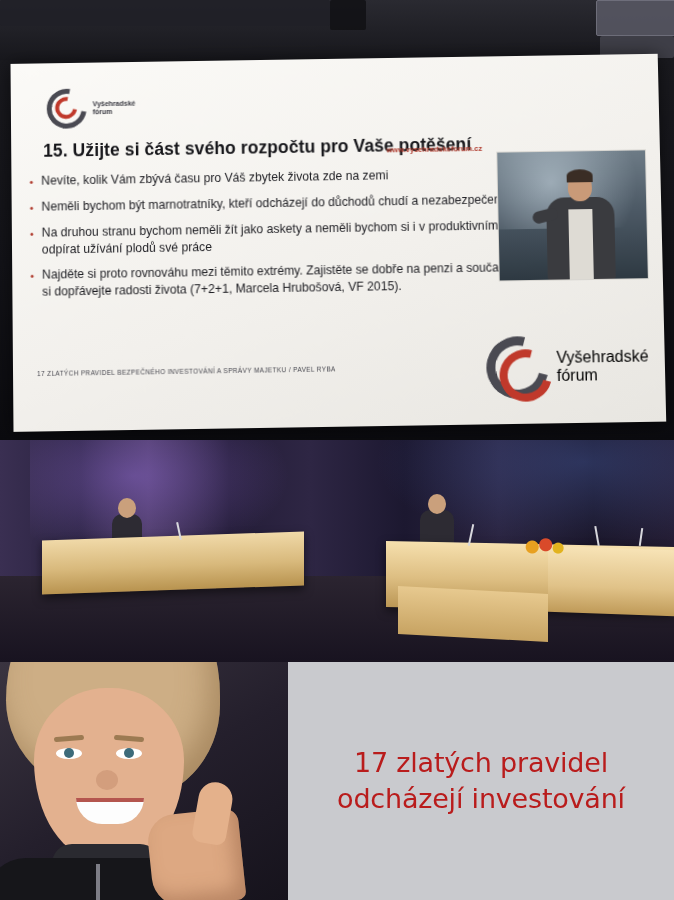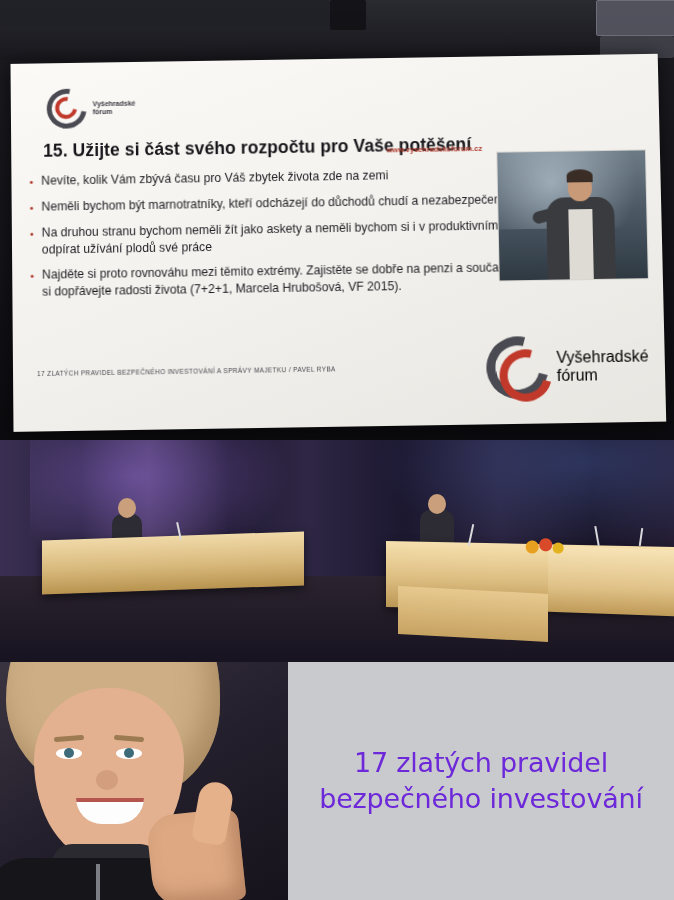--- a/index.html
+++ b/index.html
@@ -449,21 +449,21 @@
     position: absolute;
     left: 288px; top: 662px;
     width: 386px; height: 238px;
     background: #c9cace;
     display: flex;
     align-items: center;
     justify-content: center;
   }
   .caption-text {
     text-align: center;
-    color: #6d28d9;
+    color: #b91c1c;
     font-size: 27px;
     line-height: 36px;
     letter-spacing: -.2px;
     font-family: "DejaVu Sans", sans-serif;
     padding: 0 8px;
   }
   .caption-text span { display: block; }
 </style>
 </head>
 <body>
@@ -579,17 +579,17 @@
     <div class="selfie-neck"></div>
     <div class="selfie-jacket"></div>
     <div class="selfie-zip"></div>
     <div class="selfie-thumb"></div>
     <div class="selfie-thumb-up"></div>
   </div>
 
   <div class="caption-block">
     <div class="caption-text">
       <span>17 zlatých pravidel</span>
-      <span>bezpečného investování</span>
+      <span>odcházejí investování</span>
     </div>
   </div>
 
 </div>
 
 </body></html>

